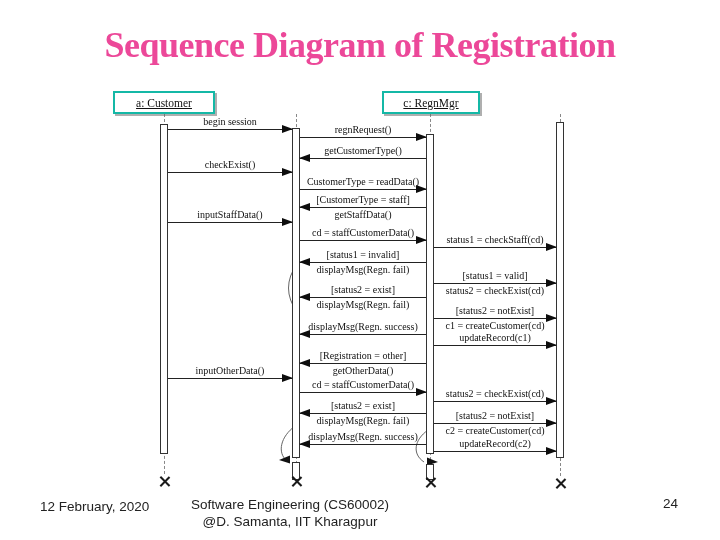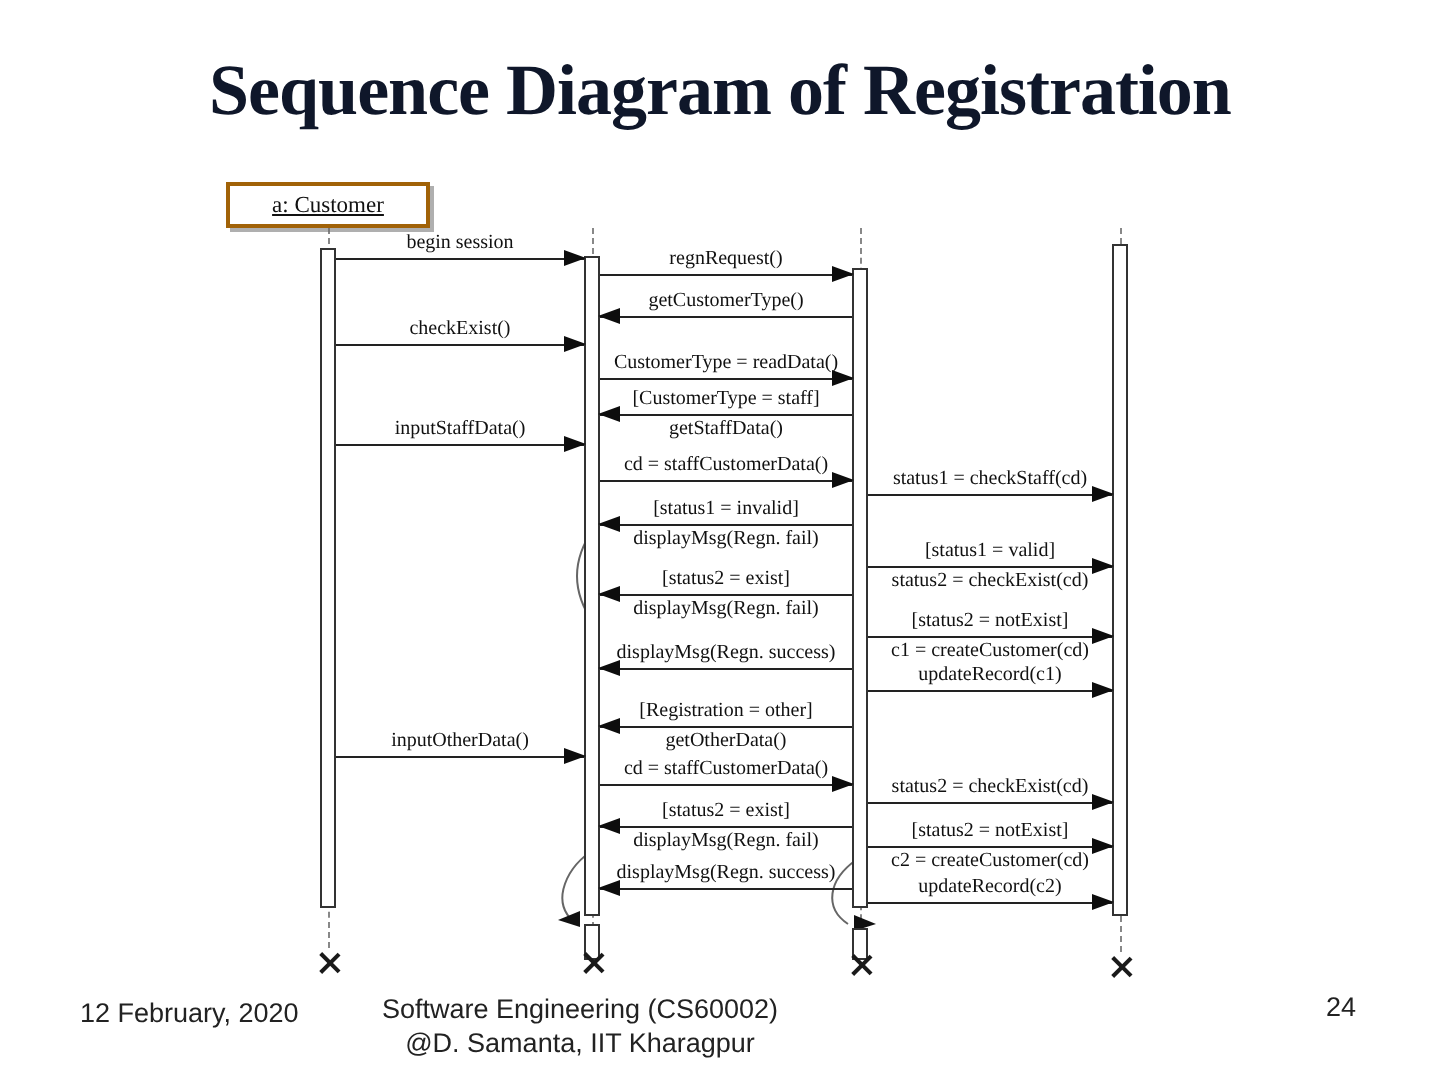--- a/index.html
+++ b/index.html
@@ -1,26 +1,26 @@
 <!DOCTYPE html>
 <html><head>
 <meta charset="utf-8">
 <style>
   html,body{margin:0;padding:0;background:#fff;}
   .slide{position:relative;width:720px;height:540px;background:#ffffff;overflow:hidden;
          font-family:"Liberation Serif","DejaVu Serif",serif;color:#111;}
   .title{position:absolute;top:24px;left:0;width:720px;margin:0;text-align:center;
-         font-size:36px;font-weight:bold;letter-spacing:-0.5px;color:#0f172a;
+         font-size:36px;font-weight:bold;letter-spacing:-0.5px;color:#ec4899;
          font-family:"Liberation Serif","DejaVu Serif",serif;}
   .diagram{position:absolute;inset:0;}
   .curves{position:absolute;left:0;top:0;pointer-events:none;z-index:1;}
   .curves path{stroke:#666;stroke-width:1;fill:none;}
   .curves polygon{fill:#111;}
   .lifeline-dash{position:absolute;width:0;border-left:1px dashed #888;z-index:0;}
-  .obj-box{position:absolute;background:#fff;border:2px solid #a16207;box-sizing:border-box;
+  .obj-box{position:absolute;background:#fff;border:2px solid #14b8a6;box-sizing:border-box;
            box-shadow:2px 2px 0 rgba(110,110,110,.55);display:flex;align-items:center;justify-content:center;z-index:4;}
   .obj-label{font-size:11.5px;text-decoration:underline;white-space:nowrap;}
   .activation-bar{position:absolute;width:6px;background:#fff;border:1px solid #333;z-index:2;}
   .message{position:absolute;height:0;z-index:3;}
   .msg-line{position:absolute;left:0;right:0;top:0;border-top:1px solid #222;}
   .arr-r{position:absolute;right:-1px;top:-4px;width:0;height:0;
          border-left:11px solid #0d0d0d;border-top:4px solid transparent;border-bottom:4px solid transparent;}
   .arr-l{position:absolute;left:-1px;top:-4px;width:0;height:0;
          border-right:11px solid #0d0d0d;border-top:4px solid transparent;border-bottom:4px solid transparent;}
   .msg-guard,.msg-label{position:absolute;left:0;width:100%;text-align:center;
@@ -56,20 +56,23 @@
       <div class="obj-box" style="left: 113px; top: 91px; width: 102px; height: 23px;">
         <div class="obj-label">a: Customer</div>
       </div>
       <div class="activation-bar" style="left: 160px; top: 124px; height: 328px;"></div>
       <div class="x-mark" style="left: 158.5px; top: 475.5px;"></div>
       <div class="lifeline-dash" style="left: 295.5px; top: 114px; height: 360px;"></div>
       <div class="activation-bar" style="left: 292px; top: 128px; height: 328px;"></div>
       <div class="activation-bar" style="left: 292px; top: 462px; height: 16px;"></div>
       <div class="x-mark" style="left: 290.5px; top: 475.5px;"></div>
       <div class="lifeline-dash" style="left: 429.5px; top: 114px; height: 361px;"></div>
+      <div class="obj-box" style="left: 382px; top: 91px; width: 98px; height: 23px;">
+        <div class="obj-label">c: RegnMgr</div>
+      </div>
       <div class="activation-bar" style="left: 426px; top: 134px; height: 318px;"></div>
       <div class="activation-bar" style="left: 426px; top: 464px; height: 14px;"></div>
       <div class="x-mark" style="left: 424.5px; top: 476.5px;"></div>
       <div class="lifeline-dash" style="left: 559.5px; top: 114px; height: 362px;"></div>
       <div class="activation-bar" style="left: 556px; top: 122px; height: 334px;"></div>
       <div class="x-mark" style="left: 554.5px; top: 477.5px;"></div>
       <div class="message" style="left: 168px; top: 129px; width: 124px;">
         <div class="msg-line"></div>
         <div class="arr-r"></div>
         <div class="msg-label above">begin session</div>

